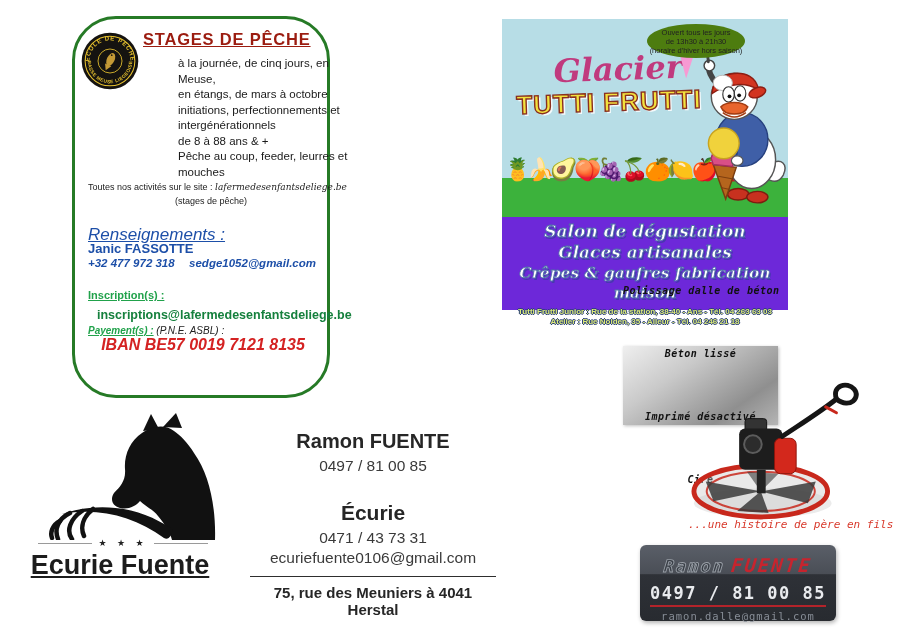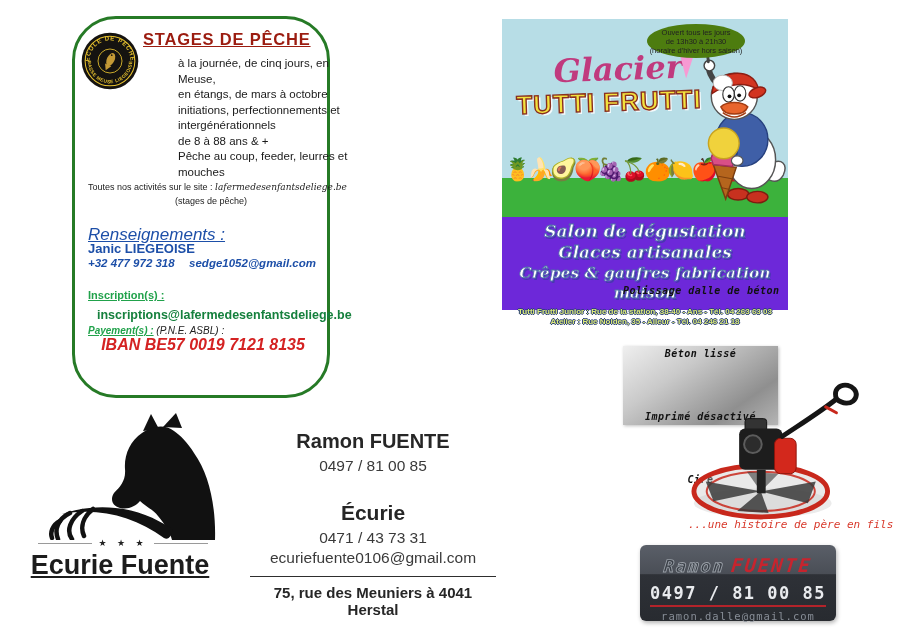--- a/index.html
+++ b/index.html
@@ -146,21 +146,21 @@
       <div>intergénérationnels</div>
       <div>de 8 à 88 ans &amp; +</div>
       <div>Pêche au coup, feeder, leurres  et</div>
       <div>mouches</div>
     </div>
     <div class="site-line">
       <span>Toutes nos activités sur le  site : </span><span class="url">lafermedesenfantsdeliege.be</span>
     </div>
     <div class="site-note">(stages de pêche)</div>
     <div class="rens-label">Renseignements :</div>
-    <div class="rens-name">Janic LIEGEOISE</div>
+    <div class="rens-name">Janic FASSOTTE</div>
     <div class="rens-row">
       <span>+32 477 972 318</span>
       <span>sedge1052@gmail.com</span>
     </div>
     <div class="insc-label">Inscription(s)  :</div>
     <div class="insc-mail">inscriptions@lafermedesenfantsdeliege.be</div>
     <div class="pay-line">
       <span class="pay-label">Payement(s) :</span><span class="pay-note"> (P.N.E. ASBL) :</span>
     </div>
     <div class="iban">IBAN BE57 0019 7121 8135</div>

